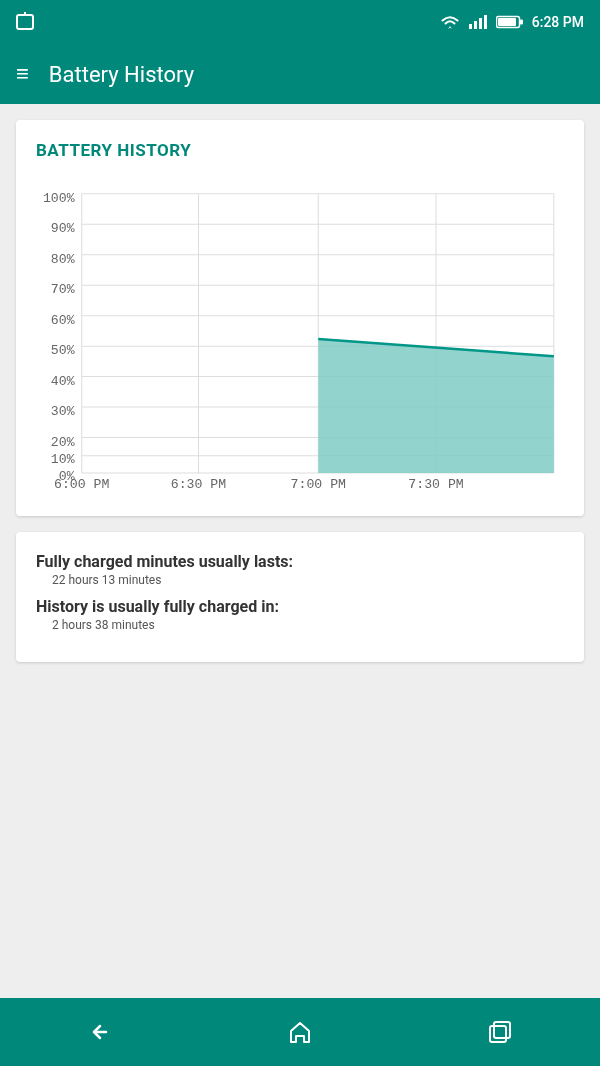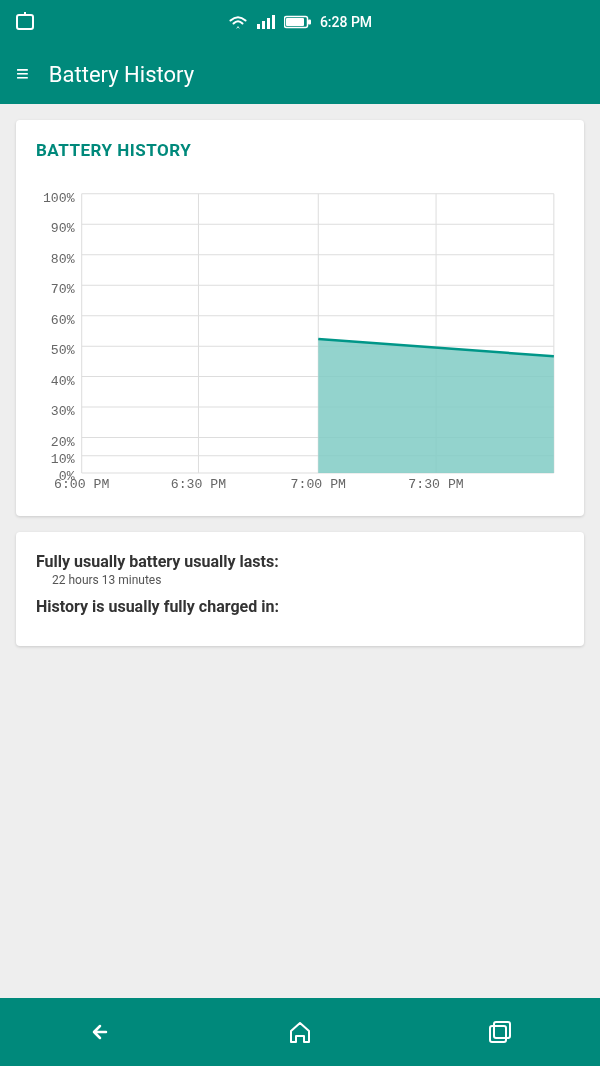--- a/index.html
+++ b/index.html
@@ -13,21 +13,21 @@
       display: flex;
       flex-direction: column;
     }
 
     
     .status-bar {
       background: #00897b;
       height: 44px;
       display: flex;
       align-items: center;
-      justify-content: center;
+      justify-content: flex-end;
       padding: 0 16px;
       flex-shrink: 0;
     }
 
     .status-icons {
       display: flex;
       align-items: center;
       gap: 8px;
       color: white;
       font-size: 13px;
@@ -226,26 +226,27 @@
         <text x="160" y="300" text-anchor="middle" font-size="13" fill="#666">6:30 PM</text>
         <text x="278" y="300" text-anchor="middle" font-size="13" fill="#666">7:00 PM</text>
         <text x="394" y="300" text-anchor="middle" font-size="13" fill="#666">7:30 PM</text>
       </svg>
     </div>
   </div>
 
   <div class="card">
 
     <div class="stat-item">
-      <div class="stat-label">Fully usually battery usually lasts:</div>
+      <div class="stat-label">Fully charged minutes usually lasts:</div>
       <div class="stat-value">22 hours 13 minutes</div>
     </div>
 
     <div class="stat-item">
       <div class="stat-label">History is usually fully charged in:</div>
+      <div class="stat-value">2 hours 38 minutes</div>
     </div>
   </div>
 
 </div>
 
 <div class="bottom-nav">
   <div class="nav-icon">
 
     <svg width="28" height="28" viewBox="0 0 28 28" fill="none">
       <path d="M20 14 H8 M14 8 L8 14 L14 20" stroke="white" stroke-width="2.5" stroke-linecap="round" stroke-linejoin="round"></path>

